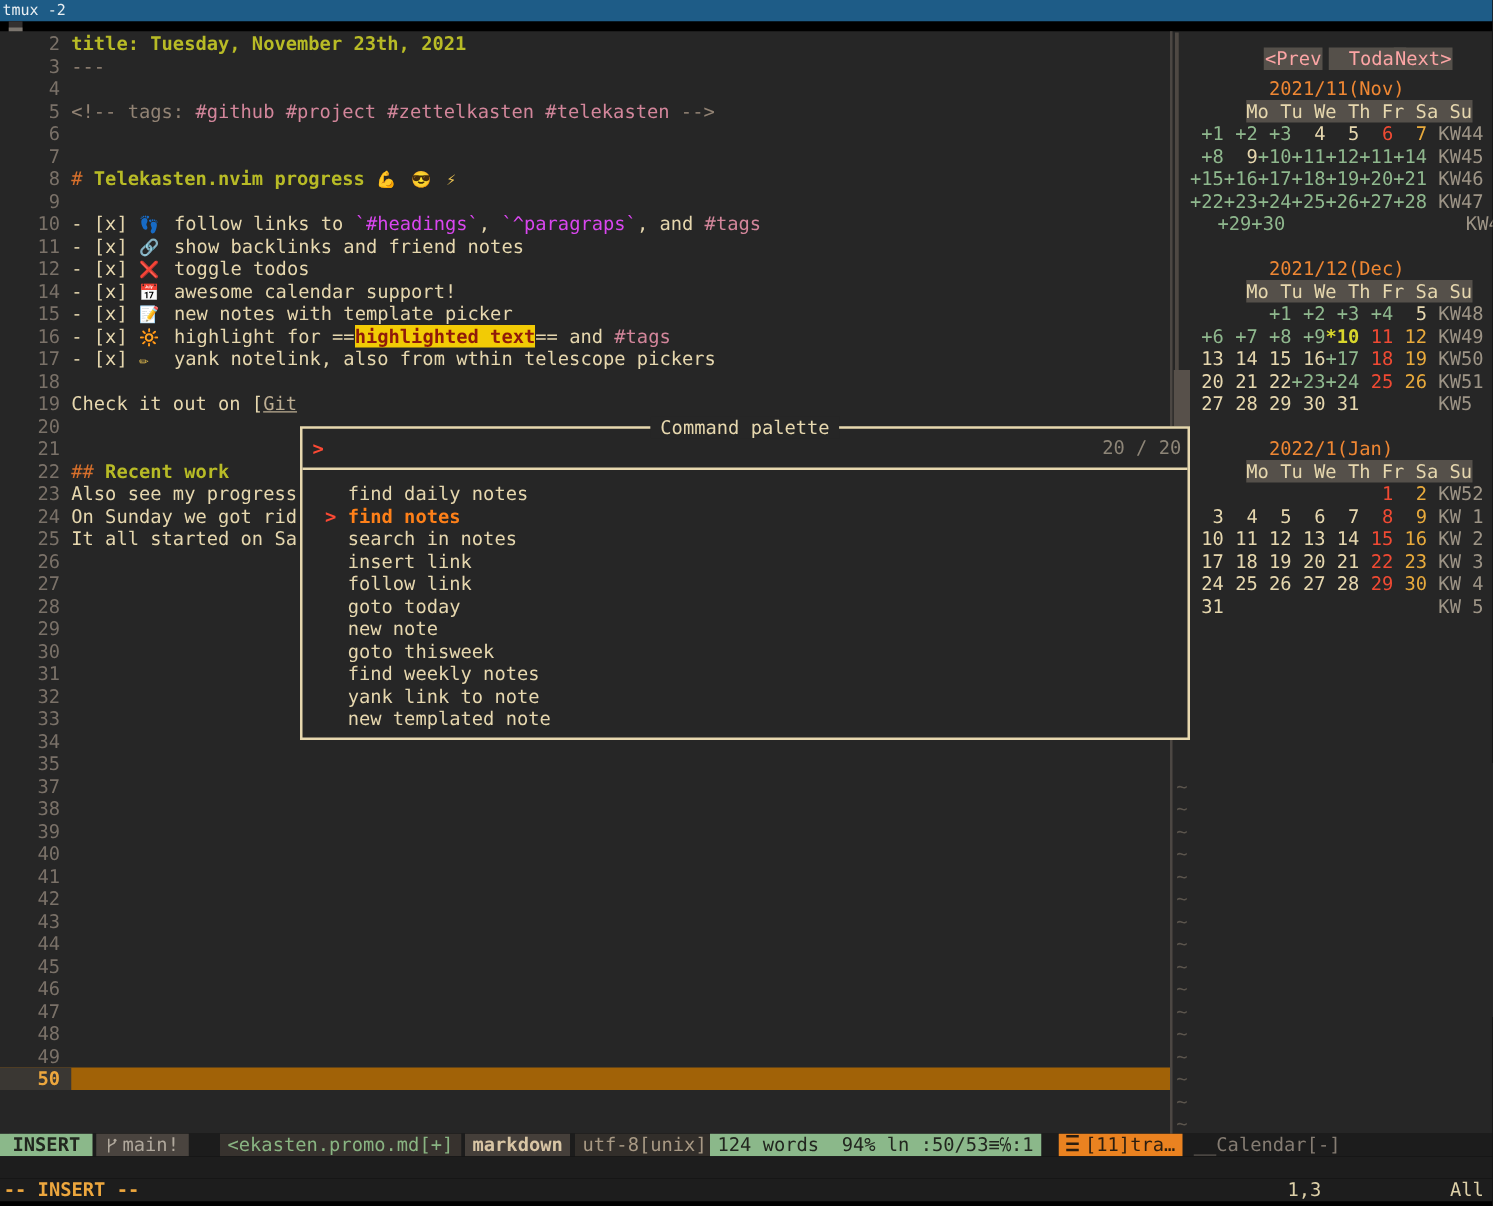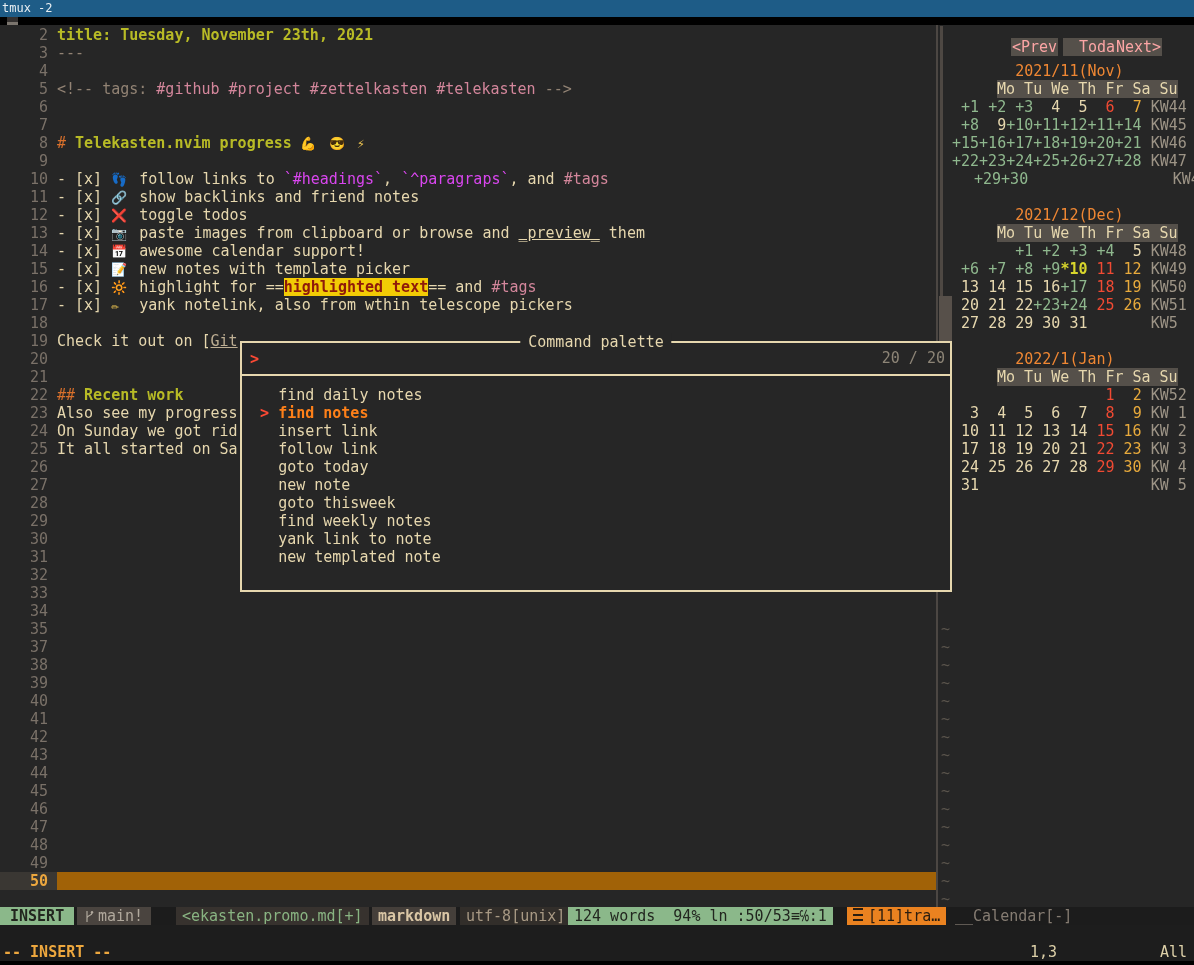--- a/index.html
+++ b/index.html
@@ -113,21 +113,20 @@
       <div class="ed-row"><span class="ln">3</span><span class="s-g">---</span></div>
       <div class="ed-row"><span class="ln">4</span></div>
       <div class="ed-row"><span class="ln">5</span><span class="s-g">&lt;!-- tags: </span><span class="s-p">#github #project #zettelkasten #telekasten</span><span class="s-g"> --&gt;</span></div>
       <div class="ed-row"><span class="ln">6</span></div>
       <div class="ed-row"><span class="ln">7</span></div>
       <div class="ed-row"><span class="ln">8</span><span class="s-o"># </span><span class="s-gb">Telekasten.nvim progress </span><span class="em em-y">💪</span><span> </span><span class="em em-y">😎</span><span> </span><span class="em em-y">⚡</span></div>
       <div class="ed-row"><span class="ln">9</span></div>
       <div class="ed-row"><span class="ln">10</span><span>- [x] </span><span class="em em-b">👣</span><span> follow links to </span><span class="s-c">`#headings`</span><span>, </span><span class="s-c">`^paragraps`</span><span>, and </span><span class="s-p">#tags</span></div>
       <div class="ed-row"><span class="ln">11</span><span>- [x] </span><span class="em em-g">🔗</span><span> show backlinks and friend notes</span></div>
       <div class="ed-row"><span class="ln">12</span><span>- [x] </span><span class="em em-r">❌</span><span> toggle todos</span></div>
-      <div class="ed-row"><span class="ln">13</span><span>- [x] </span><span class="em em-g">📷</span><span> paste images from clipboard or browse and </span><span class="s-u">_preview_</span><span> them</span></div>
       <div class="ed-row"><span class="ln">14</span><span>- [x] </span><span class="em em-n">📅</span><span> awesome calendar support!</span></div>
       <div class="ed-row"><span class="ln">15</span><span>- [x] </span><span class="em em-n">📝</span><span> new notes with template picker</span></div>
       <div class="ed-row"><span class="ln">16</span><span>- [x] </span><span class="em em-o">🔆</span><span> highlight for ==</span><span class="s-hl">highlighted text</span><span>== and </span><span class="s-p">#tags</span></div>
       <div class="ed-row"><span class="ln">17</span><span>- [x] </span><span class="em em-y">✏</span><span> yank notelink, also from wthin telescope pickers</span></div>
       <div class="ed-row"><span class="ln">18</span></div>
       <div class="ed-row"><span class="ln">19</span><span>Check it out on [</span><span class="s-lk">Git</span></div>
       <div class="ed-row"><span class="ln">20</span></div>
       <div class="ed-row"><span class="ln">21</span></div>
       <div class="ed-row"><span class="ln">22</span><span class="s-o">## </span><span class="s-gb">Recent work</span></div>
       <div class="ed-row"><span class="ln">23</span><span>Also see my progress</span></div>
@@ -216,20 +215,21 @@
   <div id="palette">
     <div id="pal-title">Command palette</div>
     <div id="pal-prompt">
       <span class="mark">&gt;</span>
       <span id="pal-count">20 / 20</span>
     </div>
     <div id="pal-div"></div>
     <div id="pal-items">
         <div class="pal-item"><span class="pmark">&nbsp;&nbsp;&nbsp;&nbsp;</span><span class="plabel">find daily notes</span></div>
         <div class="pal-item selected"><span class="pmark">&nbsp;&nbsp;&gt; </span><span class="plabel">find notes</span></div>
+        <div class="pal-item"><span class="pmark">&nbsp;&nbsp;&nbsp;&nbsp;</span><span class="plabel">search in notes</span></div>
         <div class="pal-item"><span class="pmark">&nbsp;&nbsp;&nbsp;&nbsp;</span><span class="plabel">insert link</span></div>
         <div class="pal-item"><span class="pmark">&nbsp;&nbsp;&nbsp;&nbsp;</span><span class="plabel">follow link</span></div>
         <div class="pal-item"><span class="pmark">&nbsp;&nbsp;&nbsp;&nbsp;</span><span class="plabel">goto today</span></div>
         <div class="pal-item"><span class="pmark">&nbsp;&nbsp;&nbsp;&nbsp;</span><span class="plabel">new note</span></div>
         <div class="pal-item"><span class="pmark">&nbsp;&nbsp;&nbsp;&nbsp;</span><span class="plabel">goto thisweek</span></div>
         <div class="pal-item"><span class="pmark">&nbsp;&nbsp;&nbsp;&nbsp;</span><span class="plabel">find weekly notes</span></div>
         <div class="pal-item"><span class="pmark">&nbsp;&nbsp;&nbsp;&nbsp;</span><span class="plabel">yank link to note</span></div>
         <div class="pal-item"><span class="pmark">&nbsp;&nbsp;&nbsp;&nbsp;</span><span class="plabel">new templated note</span></div>
       </div>
   </div>

